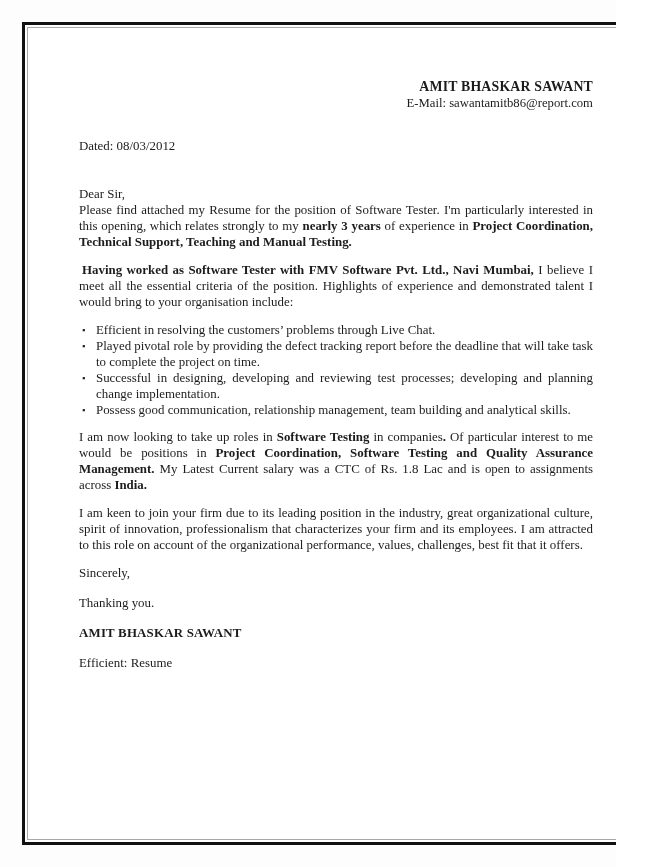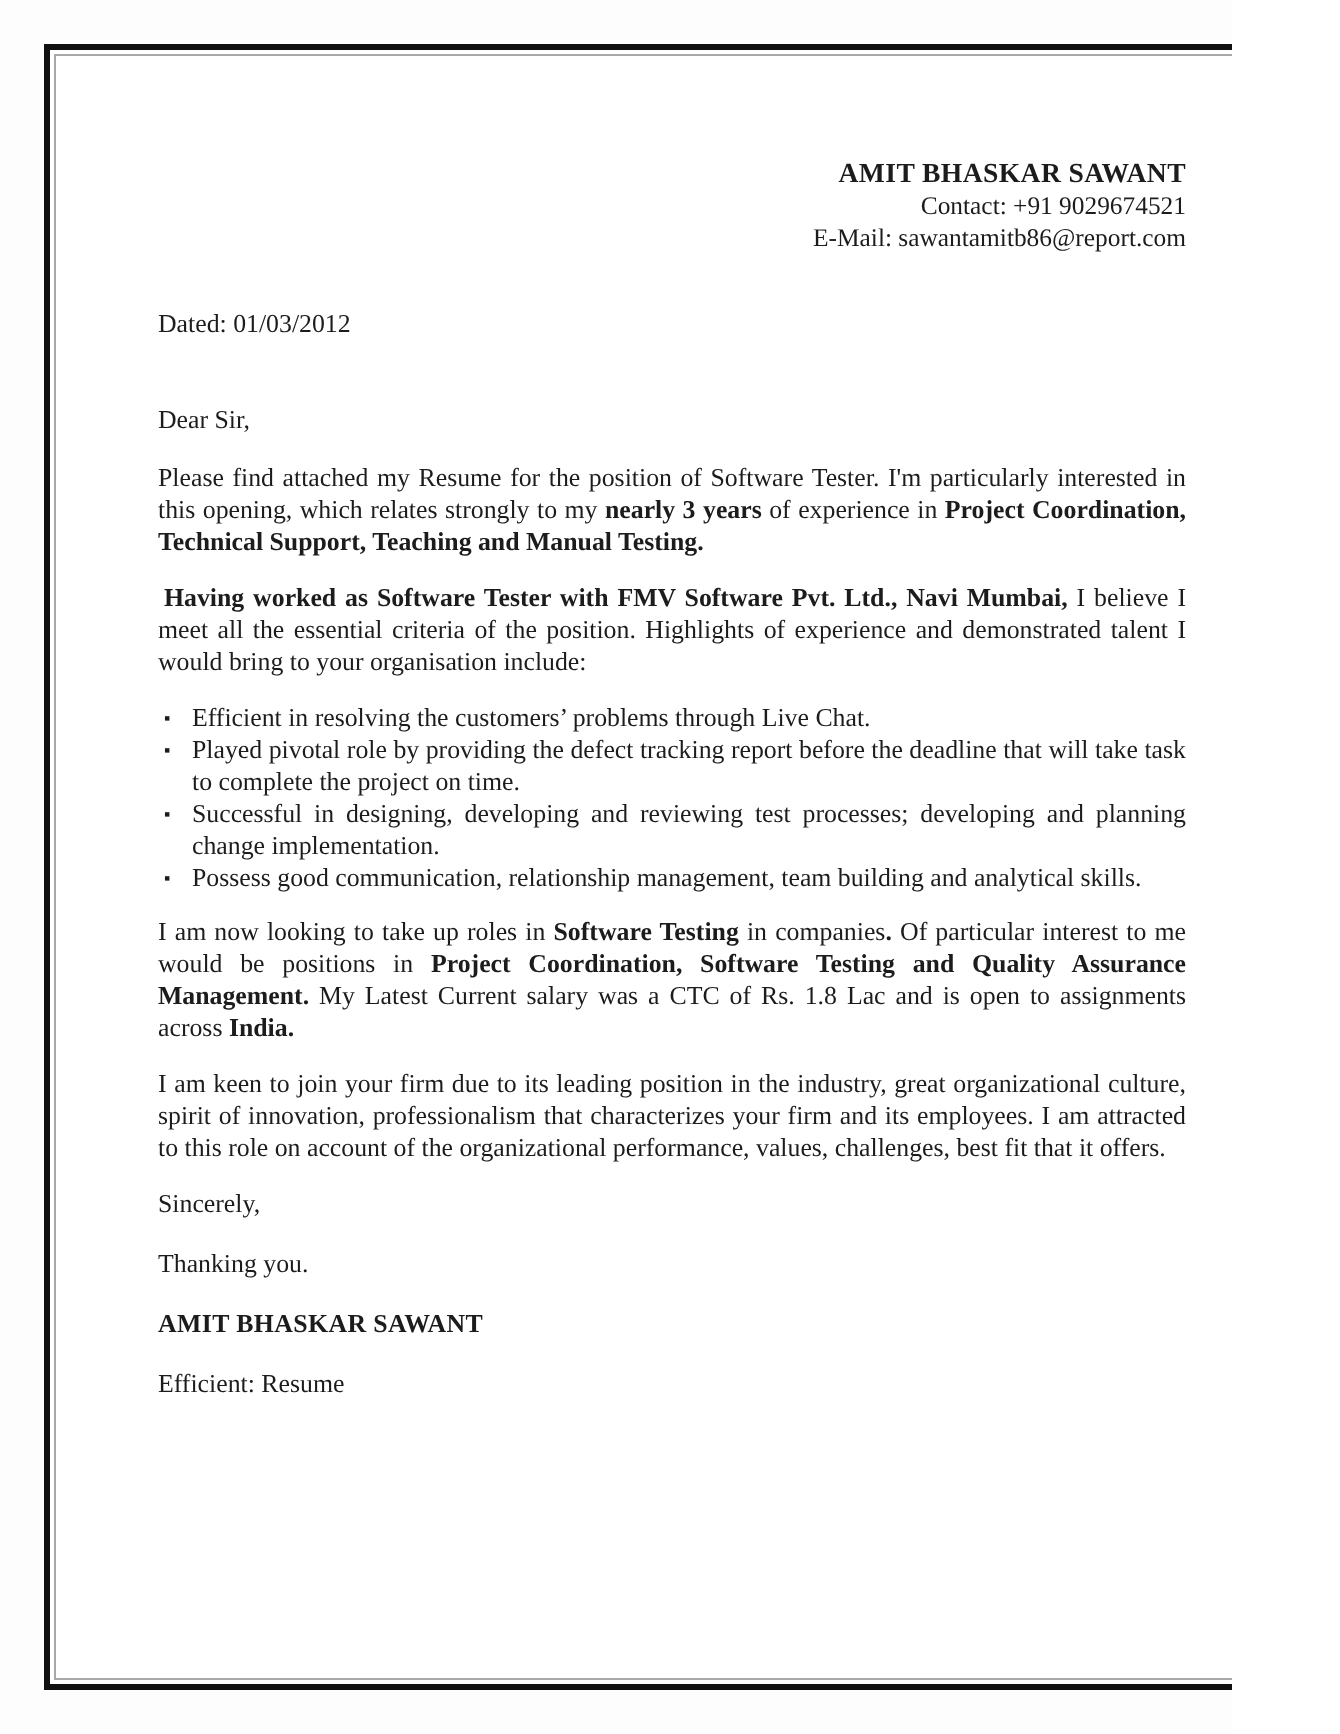--- a/index.html
+++ b/index.html
@@ -32,21 +32,21 @@
     position: absolute;
     left: 0; top: 0; right: 0;
     padding: 54px 52px 0 54px;
     font-size: 12.9px;
     line-height: 16px;
   }
   .header-block { text-align: right; margin-bottom: 27px; }
   .sender-name { font-weight: bold; font-size: 13.8px; letter-spacing: 0.2px; }
   .header-line { font-size: 12.7px; }
   .date-line { margin-bottom: 32px; }
-  .salutation { margin-bottom: 13px; }
+  .salutation { }
   p.para { margin: 0 0 12px 0; text-align: justify; }
   .b { font-weight: bold; }
   .indent { text-indent: 3px; }
   ul.bullets { list-style: none; margin: 0 0 11px 0; padding: 0; }
   .bullet-row { display: flex; }
   .bullet-marker {
     flex: 0 0 17px;
     width: 17px;
     font-size: 9px;
     line-height: 16px;
@@ -61,25 +61,24 @@
 <body>
 
 <div class="screen">
   <div class="frame">
     <div class="frame-inner"></div>
 
     <div class="content">
 
       <div class="header-block">
         <div class="sender-name">AMIT BHASKAR SAWANT</div>
-        <div class="header-line">Contact: +91 9029674521</div>
         <div class="header-line">E-Mail: sawantamitb86@report.com</div>
       </div>
 
-      <div class="date-line">Dated: 01/03/2012</div>
+      <div class="date-line">Dated: 08/03/2012</div>
 
       <div class="salutation">Dear Sir,</div>
 
       <p class="para"><span>Please find attached my Resume for the position of Software Tester. I'm particularly interested in this opening, which relates strongly to my </span><span class="b">nearly 3 years</span><span> of experience in </span><span class="b">Project Coordination, Technical Support, Teaching and Manual Testing.</span></p>
 
       <p class="para indent"><span class="b">Having worked as Software Tester with FMV Software Pvt. Ltd., Navi Mumbai,</span><span> I believe I meet all the essential criteria of the position. Highlights of experience and demonstrated talent I would bring to your organisation include:</span></p>
 
       <ul class="bullets">
         <li class="bullet-row">
             <span class="bullet-marker">▪</span>

